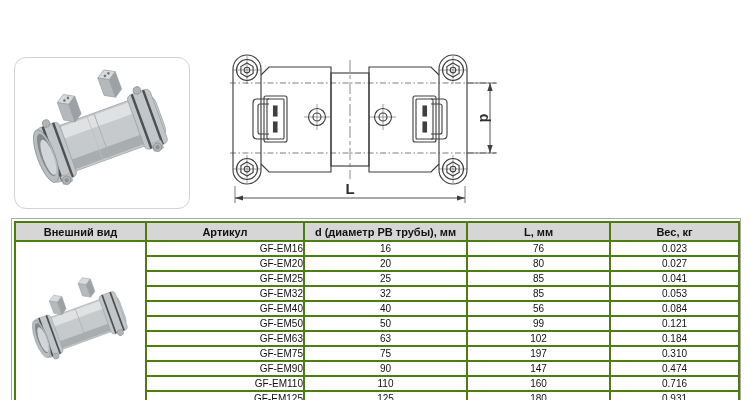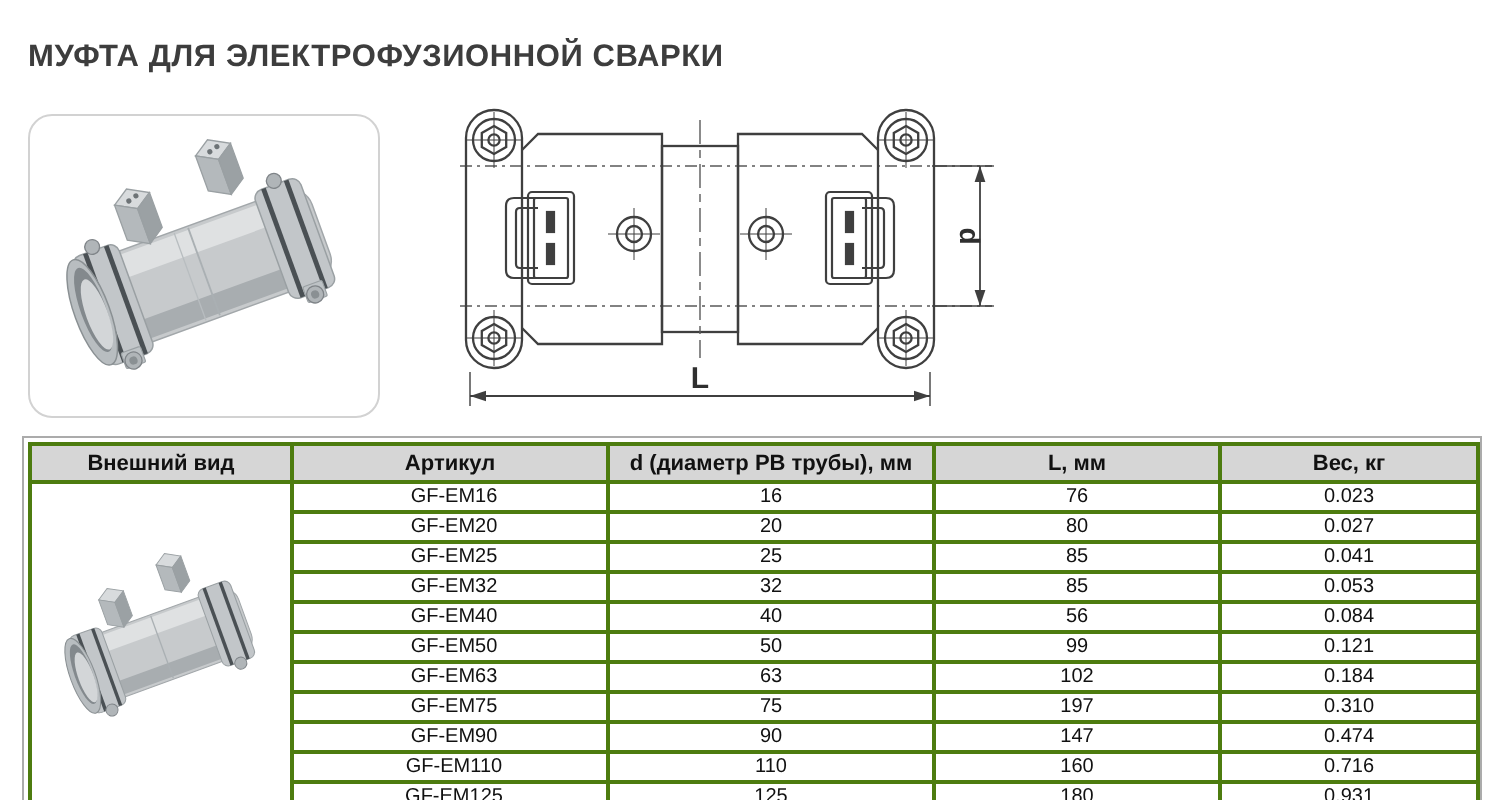--- a/index.html
+++ b/index.html
@@ -16,31 +16,30 @@
 
   .drawing { position:absolute; left:200px; top:47px; width:300px; height:168px; }
 
   .table-wrap { position:absolute; left:11px; top:218px; width:730px;
                 border:1px solid #ababab; padding:2px; background:#fff; }
   table { border-collapse:collapse; width:724px; table-layout:fixed; }
   th, td { border:2px solid #4d7c0f; overflow:hidden; white-space:nowrap;margin-left:36px; }
   th { background:#d6d6d6; font-size:11px; font-weight:700; color:#111;
        height:19px; text-align:center; }
   td { font-size:10px; color:#111; height:13px; line-height:13px; text-align:center; }
-  td.article { text-align:center; padding-left:4px; }
+  td.article { text-align:right; padding-left:4px; }
   td.img-cell { background:#fff; vertical-align:middle; text-align:center; }
 
   svg text { font-family:"Liberation Sans", sans-serif; }
 </style>
 </head>
 <body>
 
 <div class="page">
 
-  <div class="title">МУФТА ДЛЯ ЭЛЕКТРОФУЗИОННОЙ СВАРКИ</div>
 
   <div class="photo-box">
     <svg width="158" height="140" viewBox="0 0 170 150">
       <g transform="rotate(-20 85 78)">
         <rect x="18" y="52" width="134" height="52" rx="12" fill="#c7cacc" stroke="#a2a7aa" stroke-width="0.8"></rect>
         <rect x="22" y="54" width="126" height="13" rx="6" fill="#dfe1e2"></rect>
         <rect x="22" y="91" width="126" height="11" rx="5" fill="#a8adb0"></rect>
         <line x1="85" y1="53" x2="85" y2="103" stroke="#aab0b3" stroke-width="1"></line>
         <line x1="77" y1="53" x2="77" y2="103" stroke="#b8bdc0" stroke-width="0.7"></line>
 

